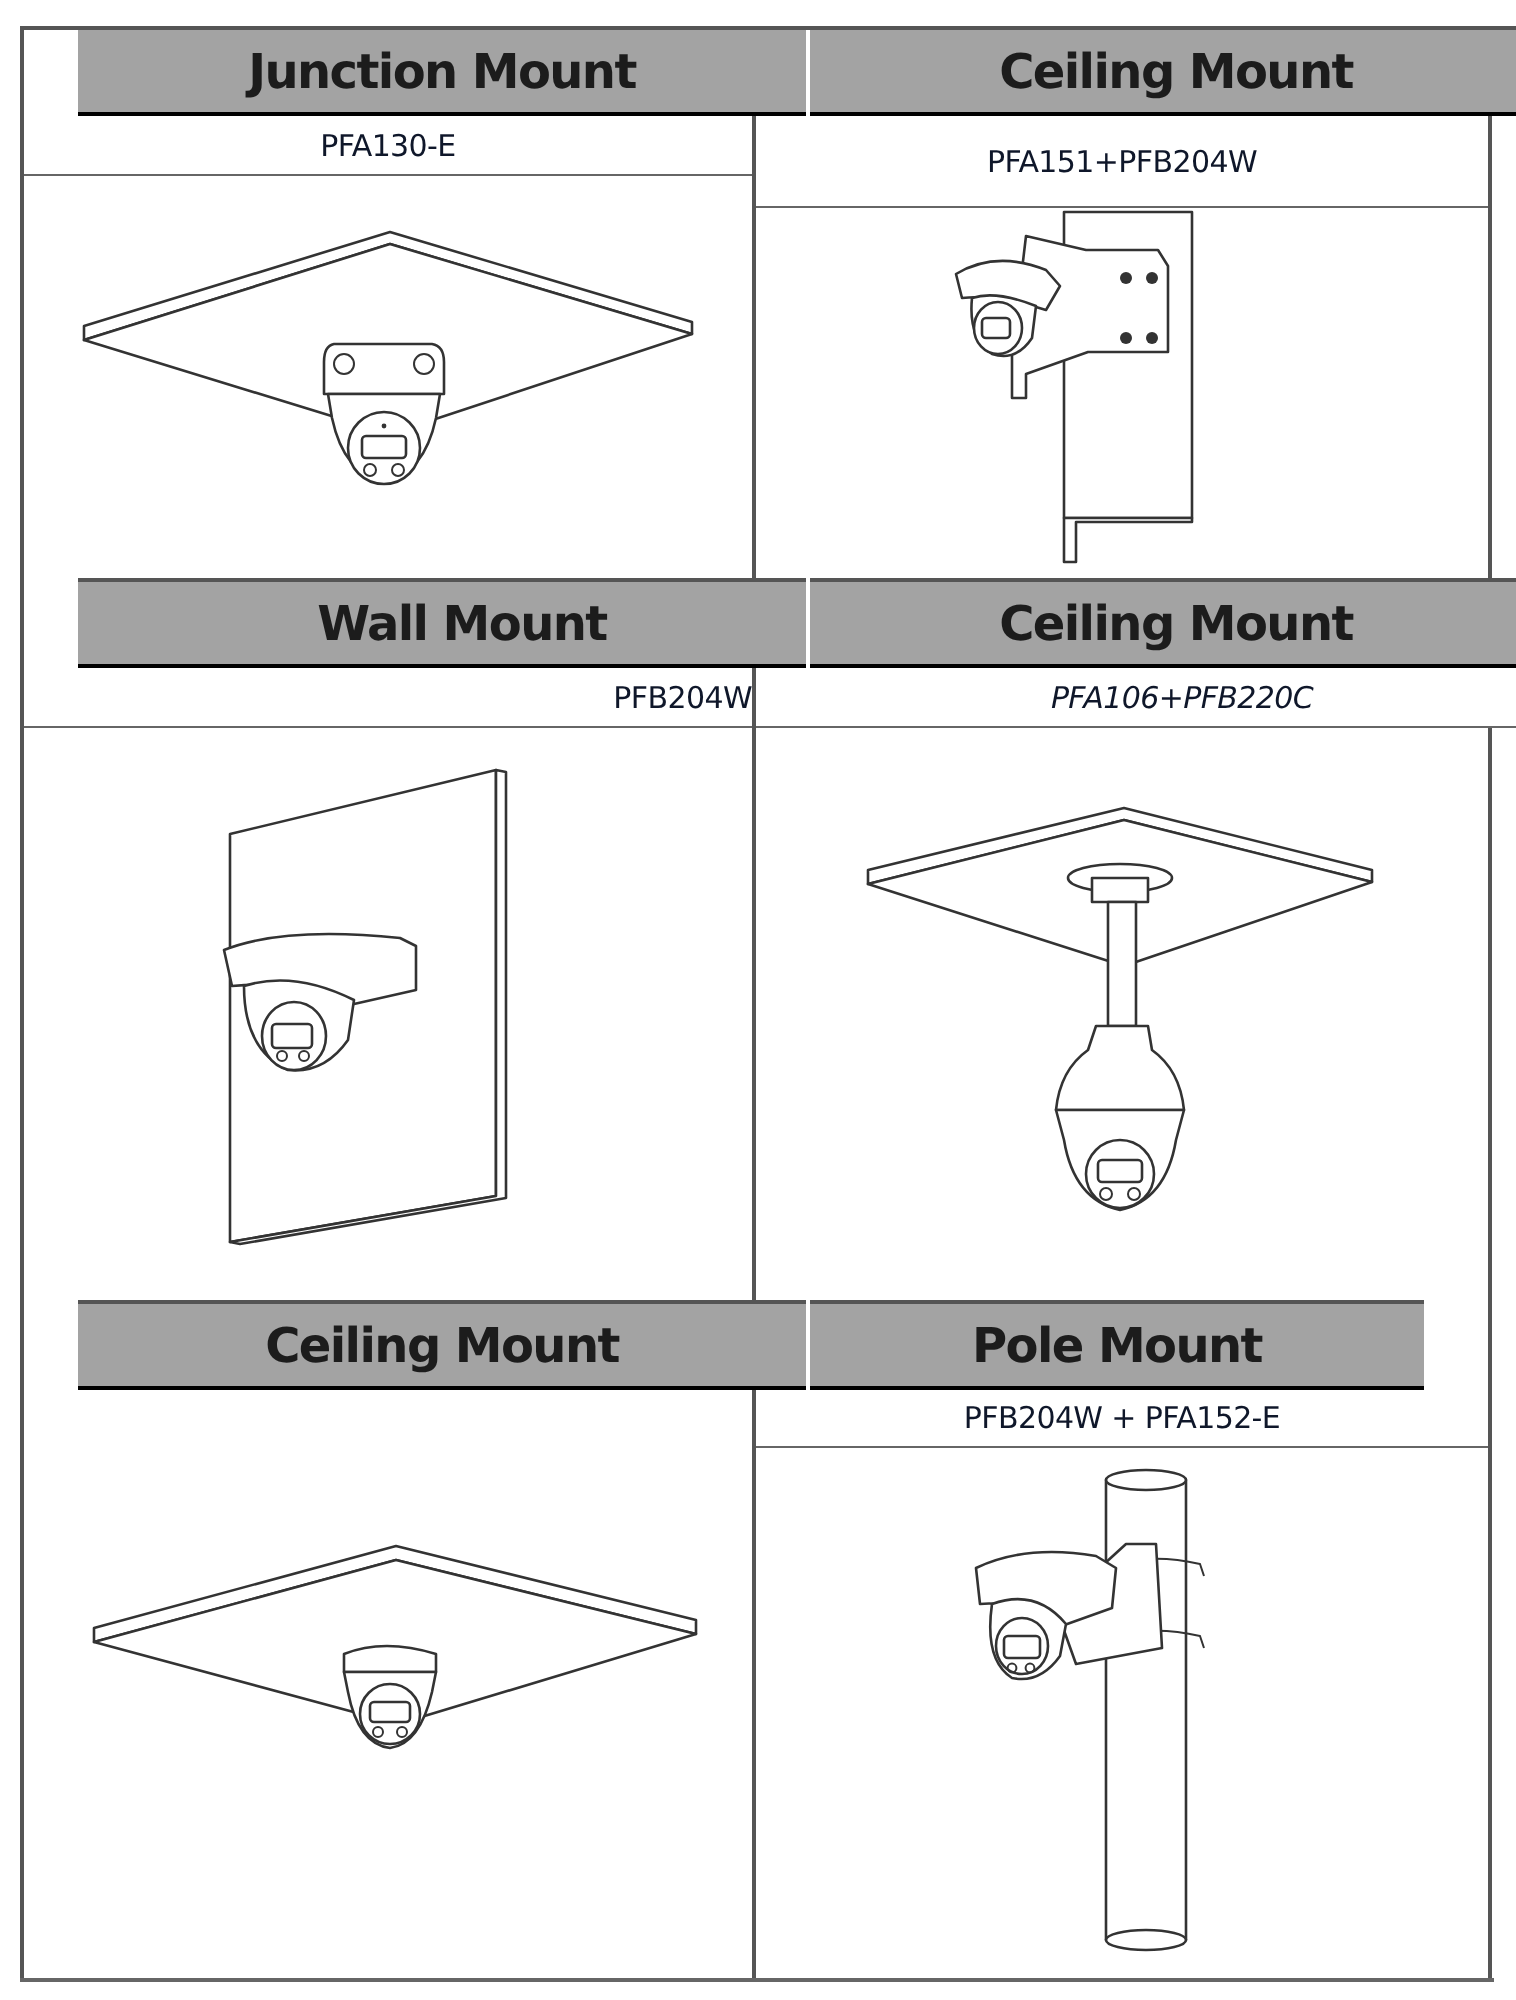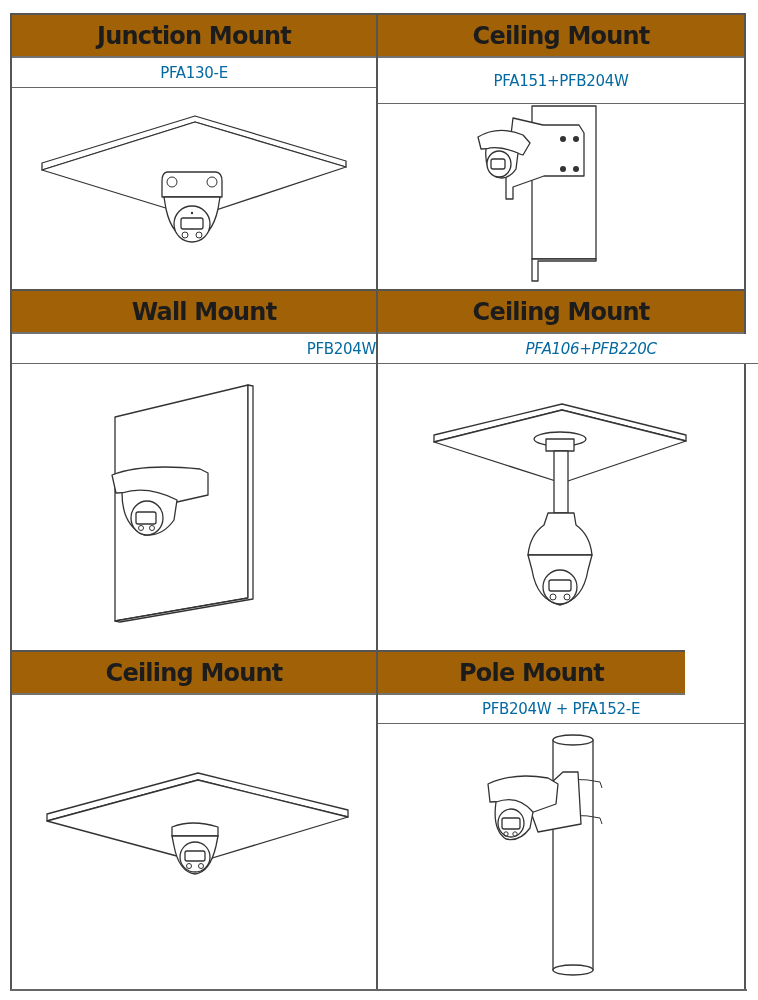--- a/index.html
+++ b/index.html
@@ -9,32 +9,32 @@
     body { position: relative; font-family: "Liberation Sans", sans-serif; }
 
     .grid {
       position: absolute; left: 10px; top: 13px; width: 736px; height: 978px;
       border: 2px solid #555;
     }
     .vline { position: absolute; background: #555; }
     .hline { position: absolute; background: #666; }
 
     .hdr {
-      position: absolute; background: #a16207;
+      position: absolute; background: #a3a3a3;
       display: flex; align-items: center; justify-content: center;
       font-family: "DejaVu Sans", sans-serif;
       font-weight: bold; font-size: 24px; color: #1c1c1c;
       letter-spacing: -0.8px;
-      border-top: 2px solid #555; border-bottom: 2px solid #737373;
+      border-top: 2px solid #555; border-bottom: 2px solid #000000; margin-left: 27px;
     }
     .model {
       position: absolute; background: #fff;
       display: flex; align-items: center; justify-content: center;
       font-family: "DejaVu Sans", sans-serif;
-      font-size: 15px; color: #0369a1; letter-spacing: -0.3px;
+      font-size: 15px; color: #0f172a; letter-spacing: -0.3px;
       border-bottom: 1.5px solid #666;
     }
     .pic { position: absolute; }
     .pic svg { position: absolute; left: 0; top: 0; }
     svg .l { fill: #fff; stroke: #333; stroke-width: 1.3; stroke-linejoin: round; }
     svg .t { fill: none; stroke: #333; stroke-width: 1; }
     svg .d { fill: #333; stroke: none; }
   </style>
 </head>
 <body>

